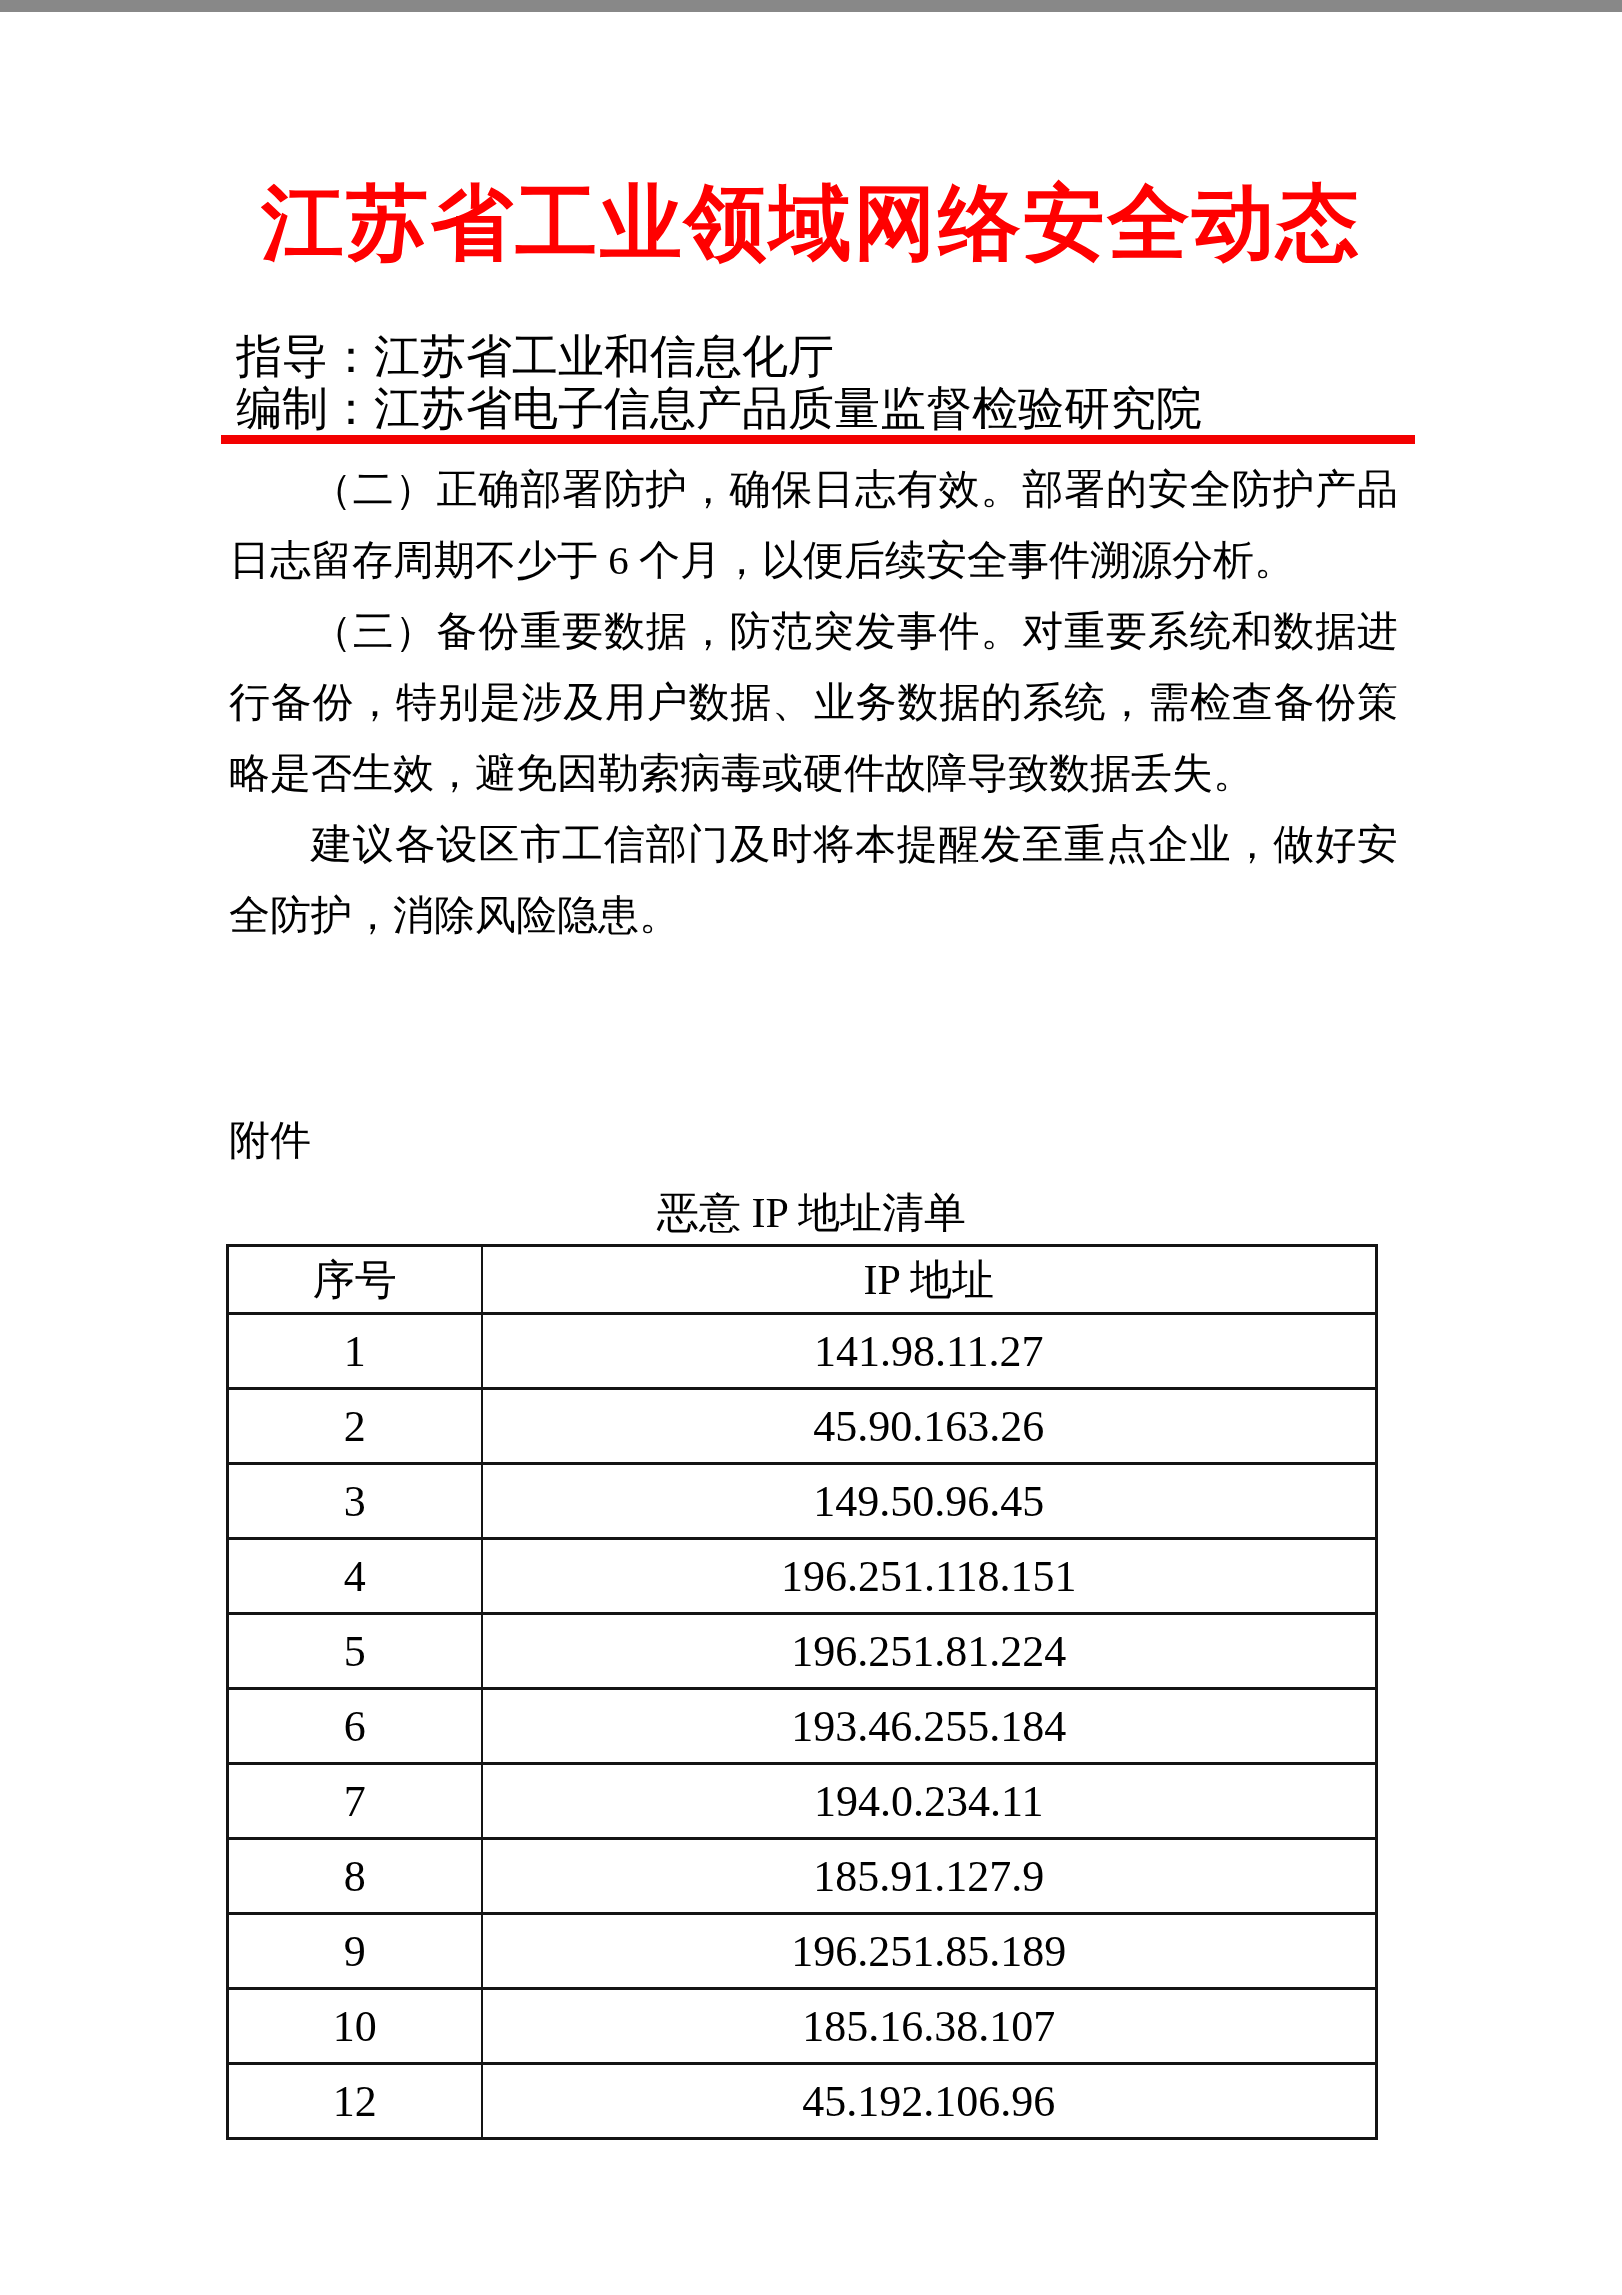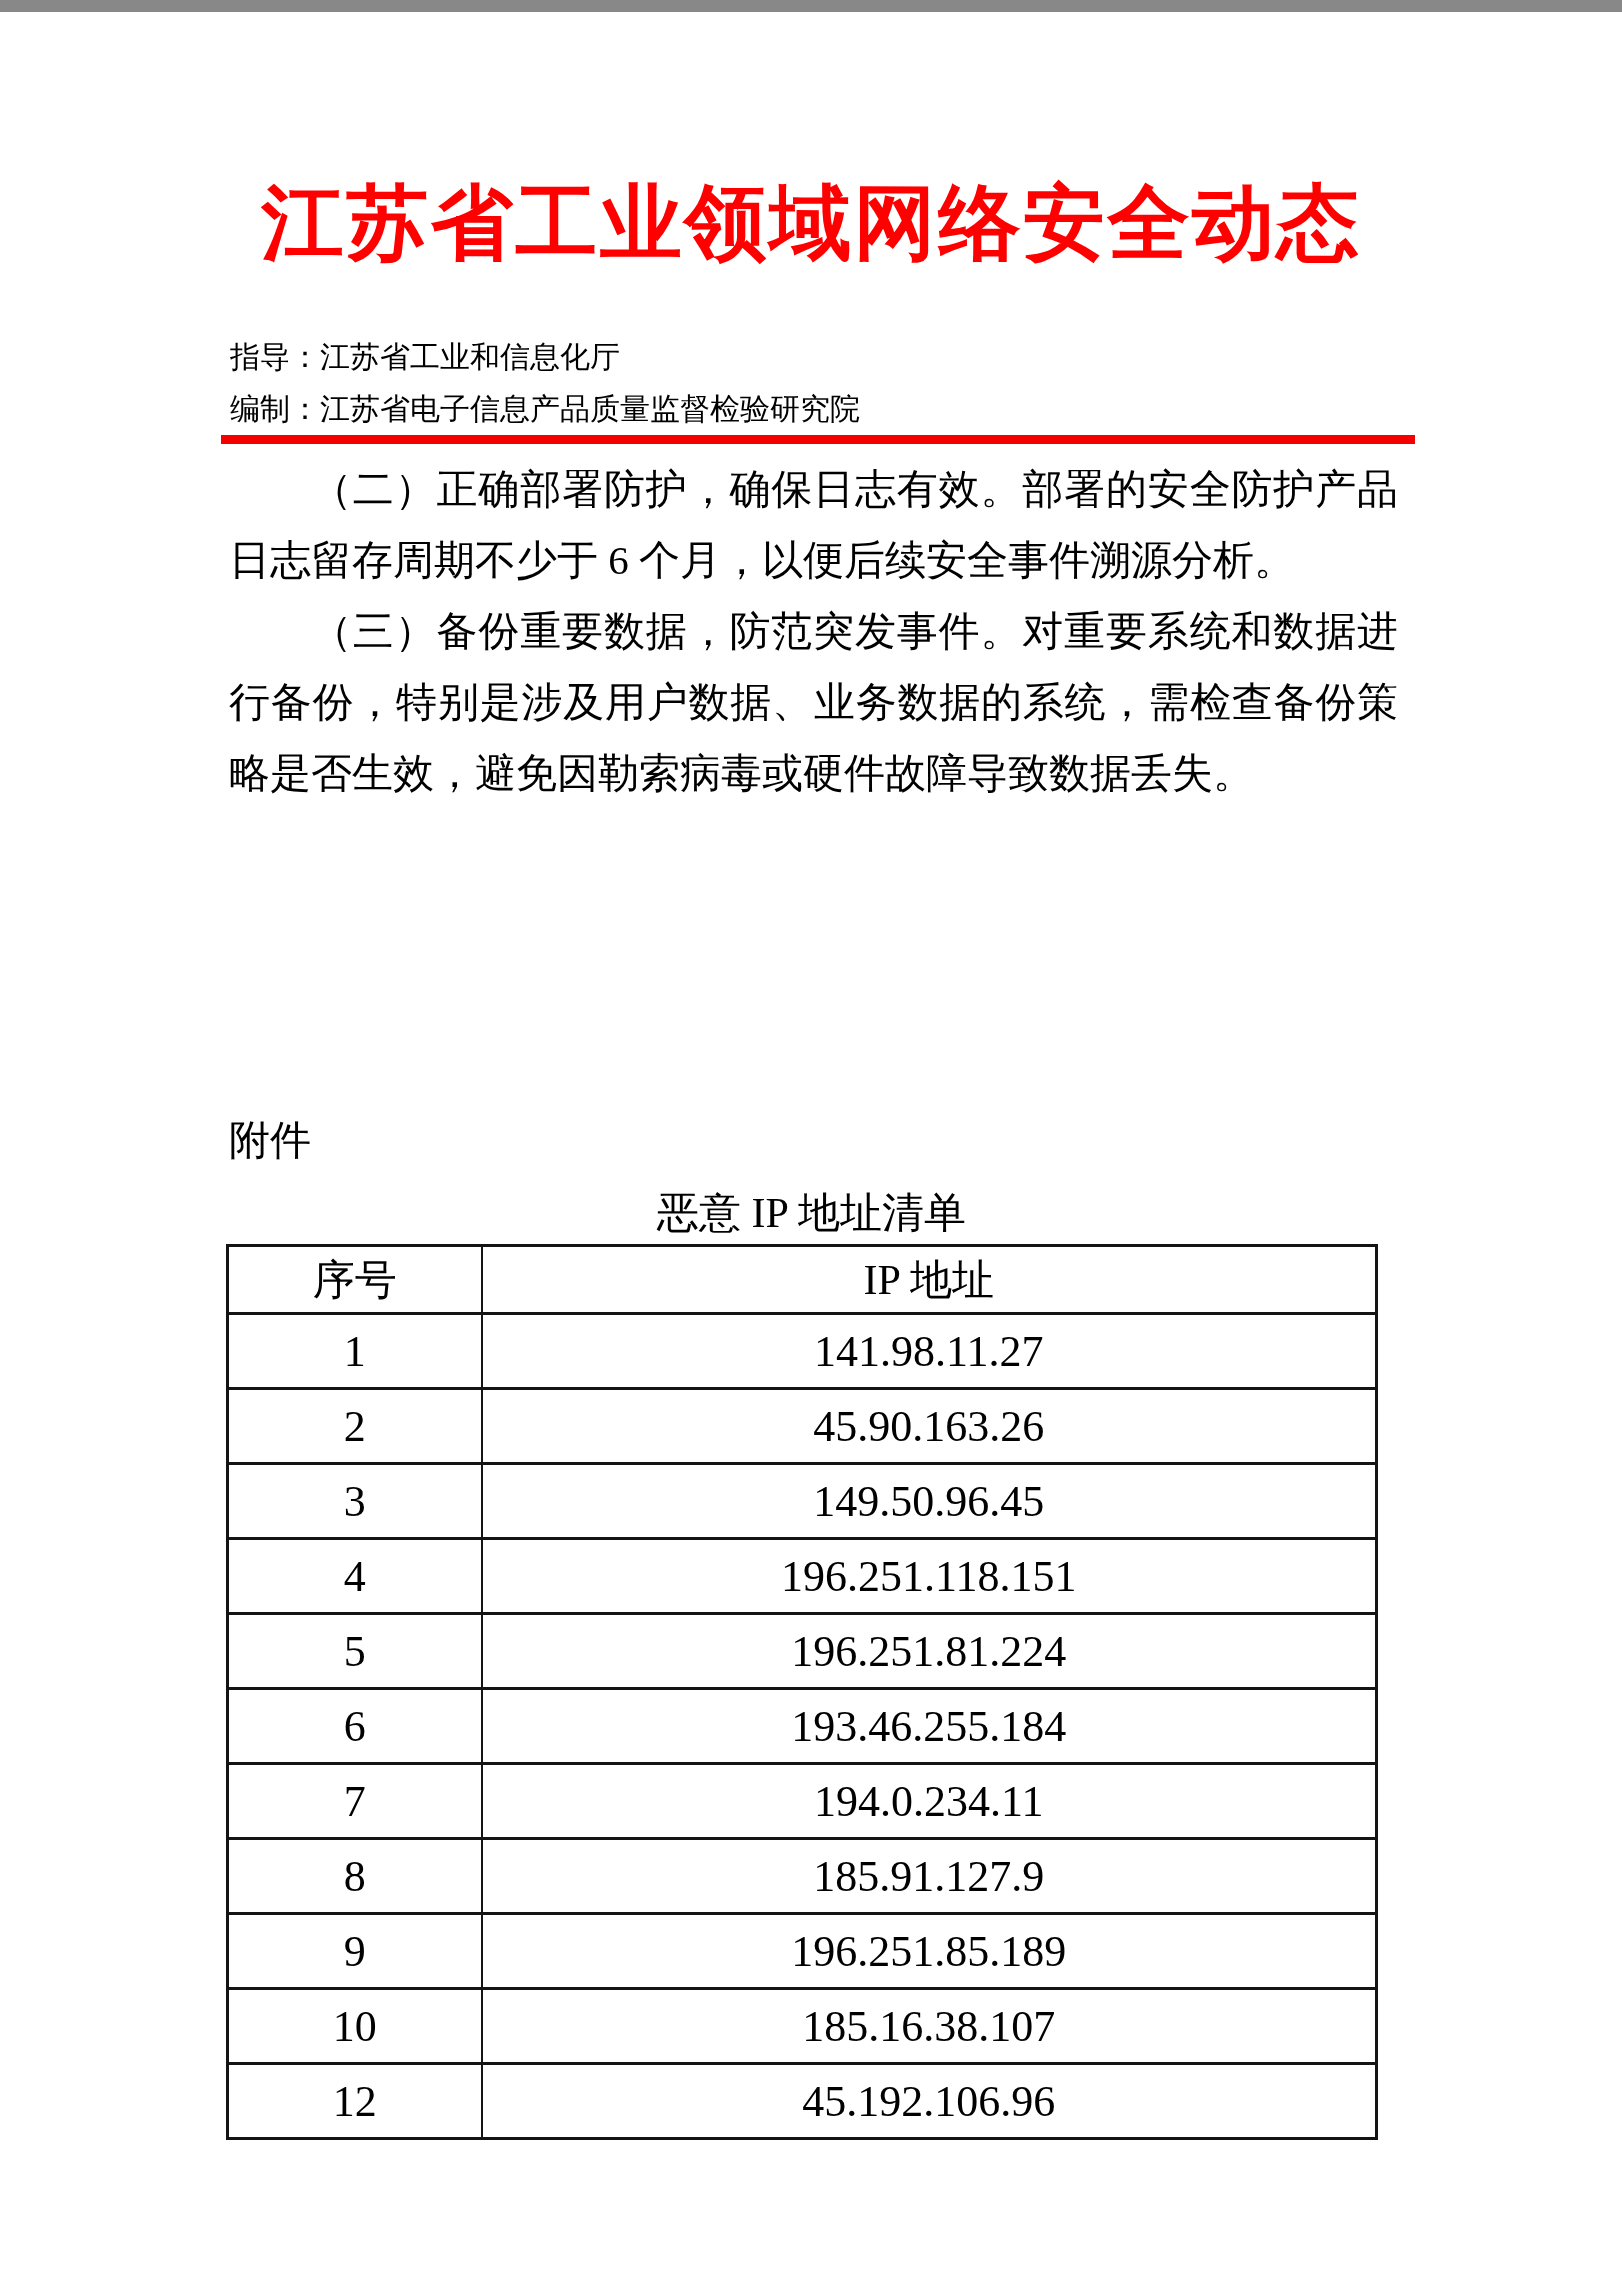--- a/index.html
+++ b/index.html
@@ -19,22 +19,22 @@
     margin: 0;
     text-align: center;
     font-size: 82px;
     font-weight: 700;
     letter-spacing: 2.6px;
     color: #ff0000;
     white-space: nowrap;
   }
   .meta {
     position: absolute;
-    left: 230px; top: 319px; width: 1170px;
-    font-size: 30px;
+    left: 236px; top: 319px; width: 1170px;
+    font-size: 46px;
     line-height: 52px;
     white-space: nowrap;
   }
   .meta-line2 {
     display: flex;
     justify-content: space-between;
     align-items: baseline;
     text-align: center;
   }
   .red-rule {
@@ -104,20 +104,21 @@
     <div class="meta-line2">
       <span>编制：江苏省电子信息产品质量监督检验研究院</span>
     </div>
   </div>
 
   <div class="red-rule"></div>
 
   <div class="body-text">
     <p>（二）正确部署防护，确保日志有效。部署的安全防护产品日志留存周期不少于 6 个月，以便后续安全事件溯源分析。</p>
     <p>（三）备份重要数据，防范突发事件。对重要系统和数据进行备份，特别是涉及用户数据、业务数据的系统，需检查备份策略是否生效，避免因勒索病毒或硬件故障导致数据丢失。</p>
+    <p>建议各设区市工信部门及时将本提醒发至重点企业，做好安全防护，消除风险隐患。</p>
   </div>
 
   <div class="attachment">附件</div>
 
   <h2 class="table-title">恶意 IP 地址清单</h2>
 
   <table class="ip-table">
     <colgroup>
         <col class="c-no">
         <col class="c-ip">

